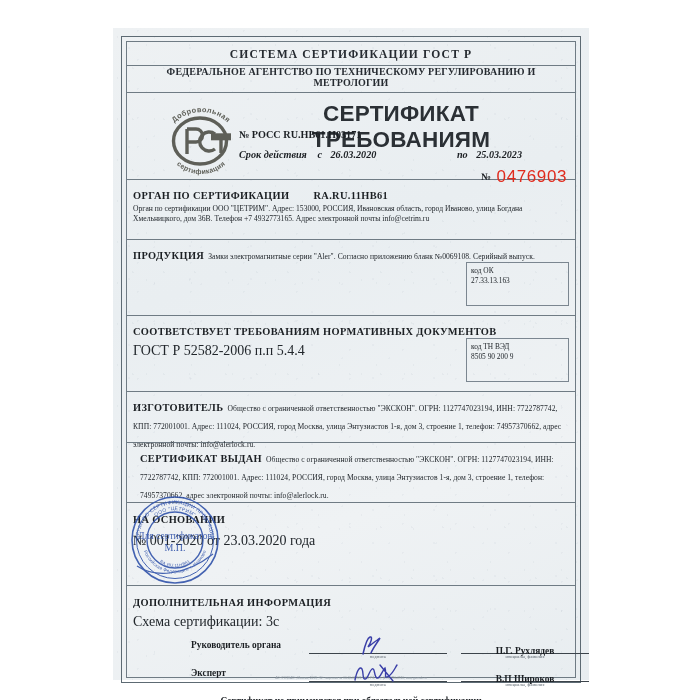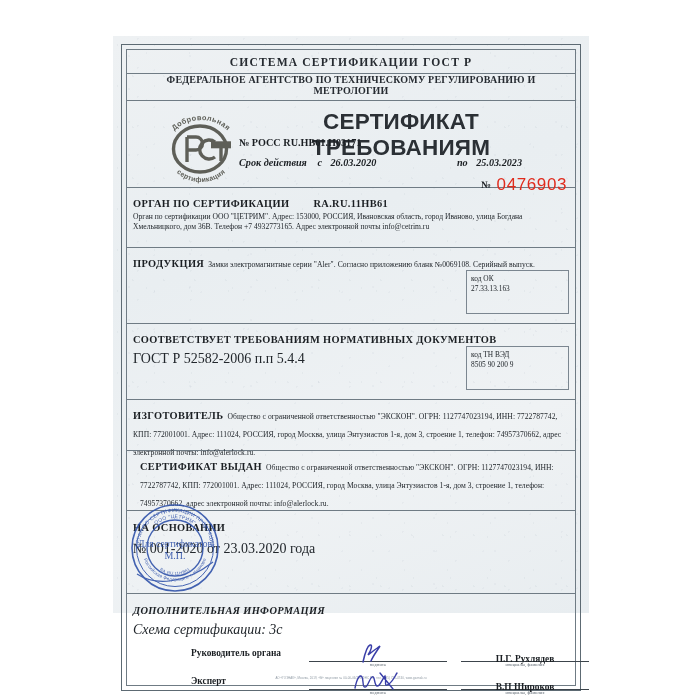--- a/index.html
+++ b/index.html
@@ -12,23 +12,23 @@
     height: 700px;
     overflow: hidden;
     font-family: "Liberation Serif", serif;
     position: relative;
   }
 
   
   #cert-sheet {
     position: absolute;
     left: 113px;
-    top: 36px;
+    top: 28px;
     width: 476px;
-    height: 577px;
+    height: 652px;
     background: linear-gradient(160deg, #eef1f3 0%, #e9eef1 35%, #eff2f4 70%, #e8edf0 100%);
     box-sizing: border-box;
   }
   
   #cert-sheet::before {
     content: "";
     position: absolute;
     inset: 0;
     background-image:
       radial-gradient(circle at 12% 22%, rgba(150,165,180,.10) 0 1px, transparent 1px),
@@ -387,21 +387,21 @@
 
     <div class="rule"></div>
 
     <div class="section" style="height:76px; padding-top:6px;">
       <div class="sec-head">НА ОСНОВАНИИ</div>
       <div class="sec-sub-b" style="margin-top:4px">№ 001-2020 от 23.03.2020 года</div>
     </div>
 
     <div class="rule"></div>
 
-    <div class="section" style="height:26px; padding-top:6px;font-style:italic;">
+    <div class="section" style="height:26px; padding-top:6px;">
       <div class="sec-head">ДОПОЛНИТЕЛЬНАЯ ИНФОРМАЦИЯ</div>
       <div class="sec-sub-b" style="margin-top:2px">Схема сертификации: 3с</div>
     </div>
 
     <div id="sign-area" style="margin-top:22px;">
 
       <div class="sig-row">
         <div class="sig-role">Руководитель органа</div>
         <div class="sig-line">
           <svg class="scribble" viewBox="0 0 58 22">

